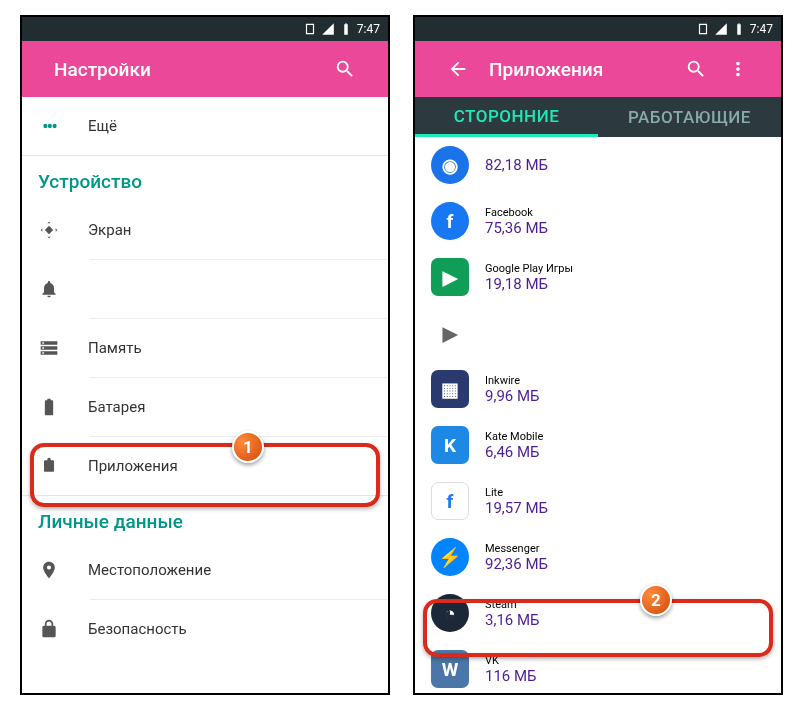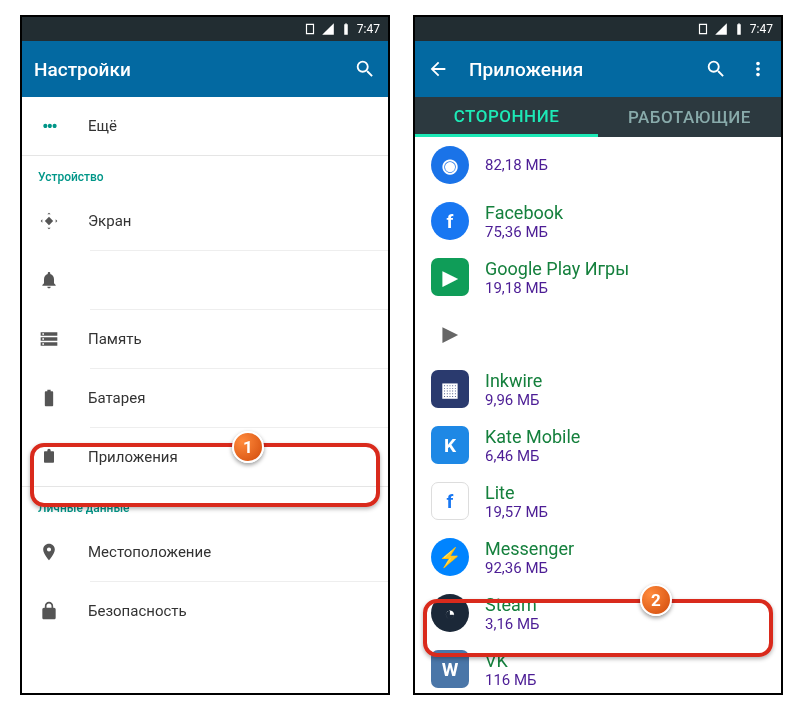--- a/index.html
+++ b/index.html
@@ -2,40 +2,40 @@
 <html><head>
 <meta charset="utf-8">
 <style>
 * { margin:0; padding:0; box-sizing:border-box; font-family:Roboto,Arial,sans-serif; }
 body { background:#fff; width:805px; height:710px; position:relative; }
 .phone { position:absolute; width:370px; height:680px; border:2px solid #000000; background:#fafafa; overflow:hidden; }
 .phone.left { left:20px; top:15px; }
 .phone.right { left:413px; top:15px; }
 .status-bar { height:24px; background:#222d32; color:#fff; display:flex; align-items:center; justify-content:flex-end; padding:0 8px; font-size:12px; gap:4px; }
 .status-bar svg { width:14px; height:14px; fill:#fff; }
-.app-bar { height:56px; background:#0369a1; color:#fff; display:flex; align-items:center; padding:0 12px; gap:20px; }
+.app-bar { height:56px; background:#ec4899; color:#fff; display:flex; align-items:center; padding:0 32px; gap:20px; }
 .app-bar .title { font-size:19px; font-weight:500; flex:1; }
 .app-bar .icon-btn { color:#fff; display:flex; align-items:center; }
 .app-bar svg { width:22px; height:22px; fill:#fff; }
 .tabs { height:40px; background:#2c393f; display:flex; }
 .tab { flex:1; color:#8aa; font-size:17px; font-weight:500; display:flex; align-items:center; justify-content:center; letter-spacing:0.5px; }
 .tab.active { color:#1de9b6; border-bottom:3px solid #1de9b6; }
 .content { background:#fff; height:calc(100% - 80px); overflow:hidden; }
 .content.with-tabs { height:calc(100% - 120px); }
-.section-header { color:#009688; font-size:12px; font-weight:500; padding:14px 16px 8px; }
+.section-header { color:#009688; font-size:19px; font-weight:500; padding:14px 16px 8px; }
 .setting-row { display:flex; align-items:center; height:58px; padding:0 16px; gap:28px; position:relative; }
 .setting-row .icon-slot { width:22px; display:flex; align-items:center; justify-content:center; }
 .setting-row .icon-slot svg { width:20px; height:20px; fill:#555; }
 .setting-row .label { font-size:15px; color:#333; }
 .divider { height:1px; background:#eee; margin-left:68px; }
 .full-divider { height:1px; background:#e5e5e5; }
 .app-row { display:flex; align-items:center; height:56px; padding:0 16px; gap:16px; }
 .app-icon { width:38px; height:38px; border-radius:7px; display:flex; align-items:center; justify-content:center; font-size:19px; color:#fff; font-weight:bold; flex-shrink:0; }
 .app-info { display:flex; flex-direction:column; }
-.app-name { font-size:18px; color:#15803d; }
+.app-name { font-size:11px; color:#000000; }
 .app-size { font-size:15px; color:#4c1d95; }
 .highlight-box { position:absolute; border:4px solid #d92a1c; border-radius:14px; pointer-events:none; box-shadow:0 2px 4px rgba(0,0,0,0.3); }
 .badge { position:absolute; width:32px; height:32px; border-radius:50%; background:radial-gradient(circle at 30% 30%,#ff8a3c,#d14a0a); border:2px solid #fff; box-shadow:0 2px 4px rgba(0,0,0,0.4); color:#fff; font-weight:bold; font-size:17px; display:flex; align-items:center; justify-content:center; }
 .dots-icon { color:#009688; font-size:20px; letter-spacing:-2px; }
 </style>
 </head>
 <body>
 
 <div class="phone left">
   <div class="status-bar">

